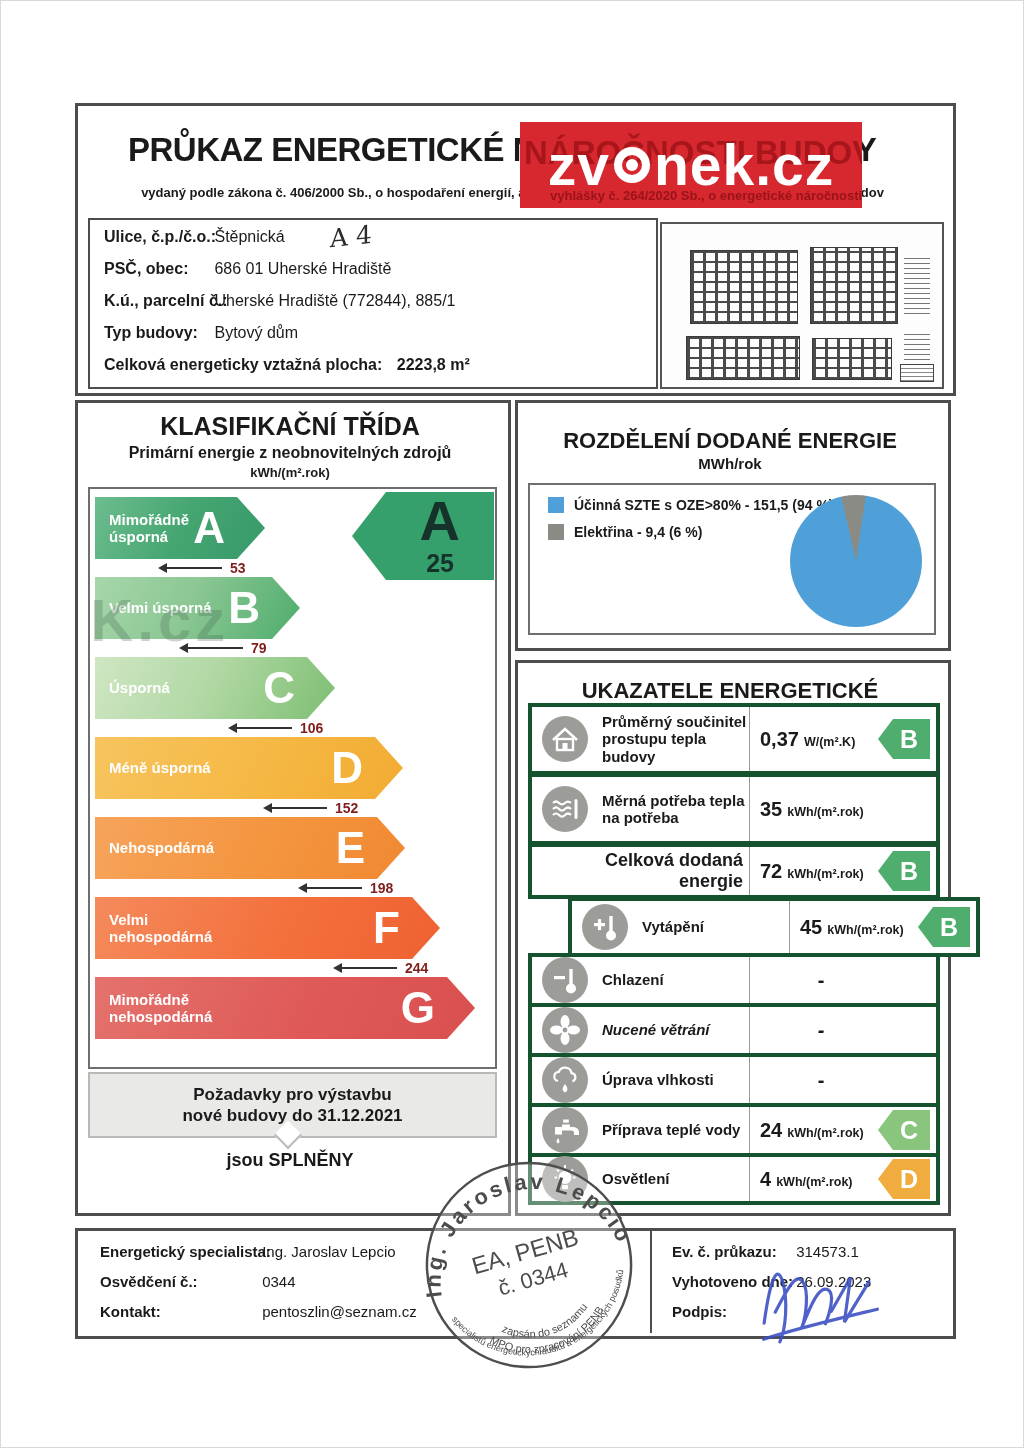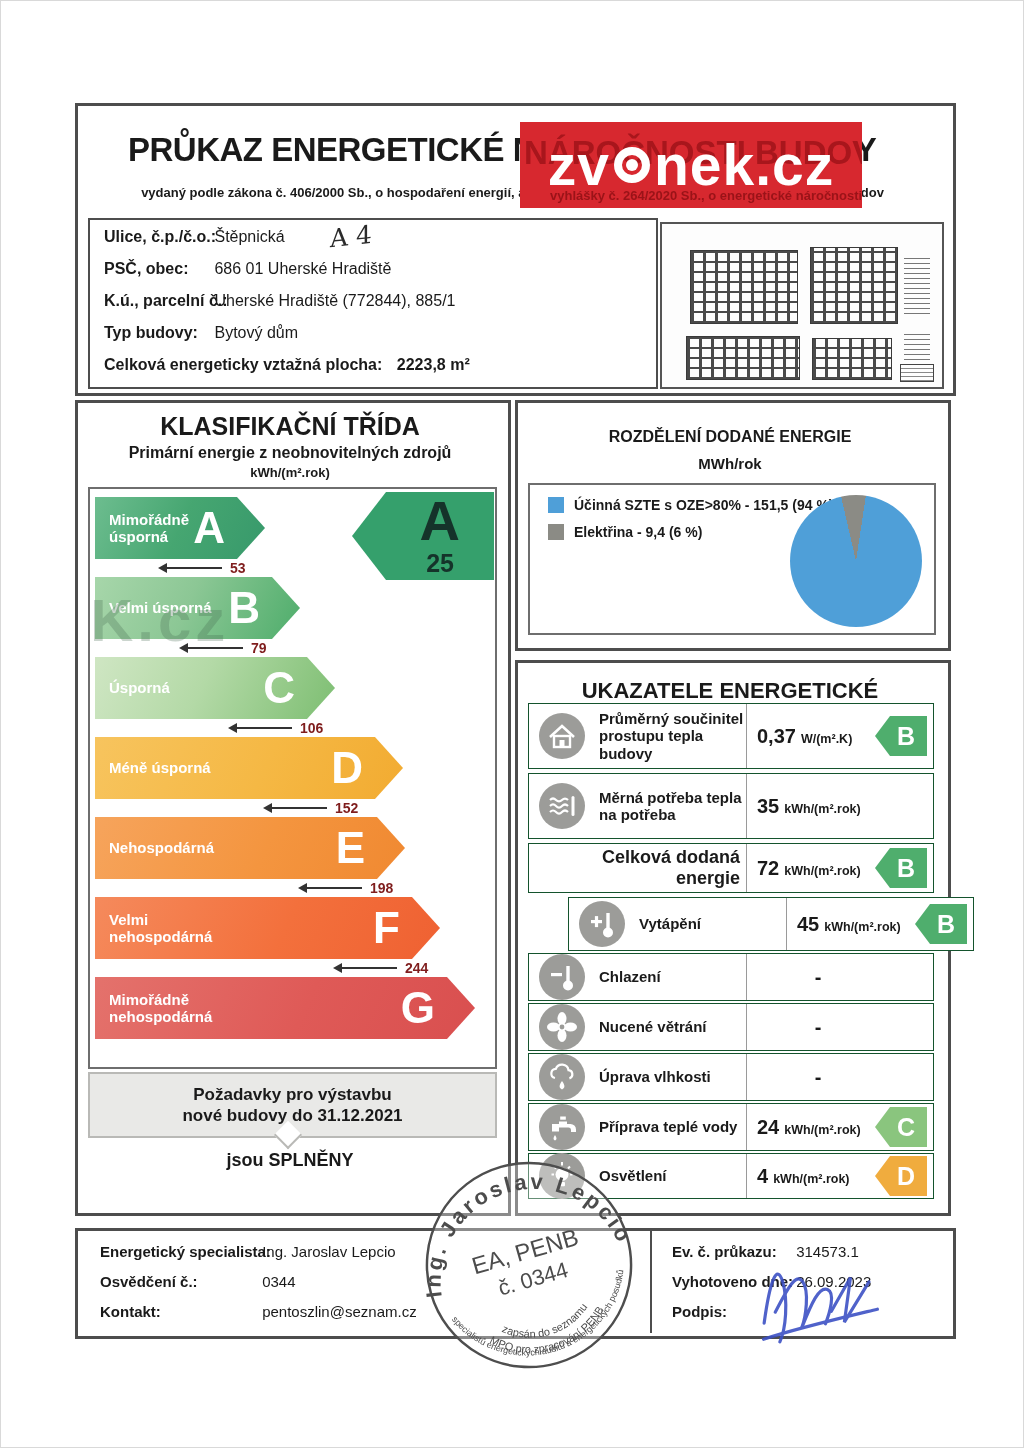--- a/index.html
+++ b/index.html
@@ -57,31 +57,31 @@
        clip-path:polygon(0 50%,34px 0,100% 0,100% 100%,34px 100%);color:#15332a;}
   .big-arrow .A{position:absolute;right:34px;top:-4px;font-size:56px;font-weight:bold;}
   .big-arrow .v{position:absolute;right:40px;bottom:2px;font-size:25px;font-weight:bold;}
   .req-box{left:88px;top:1072px;width:405px;height:62px;background:#e9e9e7;border:2px solid #b9b9b6;
        display:flex;flex-direction:column;align-items:center;justify-content:center;font-size:17px;font-weight:bold;line-height:1.25;}
   .req-chev{left:278px;top:1125px;width:18px;height:18px;background:#fff;border-right:2px solid #b9b9b6;border-bottom:2px solid #b9b9b6;transform:rotate(45deg);}
   .req-res{left:75px;top:1150px;width:430px;text-align:center;font-size:18px;font-weight:bold;}
   .wm{left:90px;top:586px;font-size:60px;font-weight:bold;color:rgba(70,105,80,0.28);letter-spacing:4px;}
 
   
-  .rt-title{left:515px;top:428px;width:430px;text-align:center;font-size:16px;font-weight:bold;}
+  .rt-title{left:515px;top:428px;width:430px;text-align:center;font-size:22px;font-weight:bold;}
   .rt-unit{left:515px;top:455px;width:430px;text-align:center;font-size:15px;font-weight:bold;}
   .pie-box{left:528px;top:483px;width:404px;height:148px;}
   .leg-row{position:absolute;display:flex;align-items:center;gap:10px;font-size:14px;font-weight:bold;white-space:nowrap;}
   .leg-sq{width:16px;height:16px;flex:0 0 16px;}
   .pie{left:790px;top:495px;width:132px;height:132px;border-radius:50%;
        background:conic-gradient(from -13deg,#8b8b85 0deg 21.6deg,#4f9fd8 21.6deg 360deg);}
 
   
   .ind-title{left:515px;top:678px;width:430px;text-align:center;font-size:22px;font-weight:bold;}
-  .ind-row{position:absolute;left:528px;width:404px;border:1px solid #14532d;background:#fff;}
+  .ind-row{position:absolute;left:528px;width:404px;border:4px solid #14532d;background:#fff;}
   .ind-div{position:absolute;left:217px;top:0;bottom:0;width:1px;background:#9a9a9a;}
   .ind-icon{position:absolute;left:10px;top:50%;transform:translateY(-50%);width:46px;height:46px;border-radius:50%;background:#9c9c99;display:flex;align-items:center;justify-content:center;}
   .ind-lab{position:absolute;left:70px;top:50%;transform:translateY(-50%);width:145px;font-size:15px;font-weight:bold;line-height:1.15;}
   .ind-lab.big{left:16px;width:195px;font-size:18px;text-align:right;}
   .ind-val{position:absolute;left:228px;top:50%;transform:translateY(-50%);width:122px;display:flex;align-items:baseline;gap:5px;}
   .ind-val .num{font-size:20px;font-weight:bold;}
   .ind-val .unit{font-size:12.5px;font-weight:bold;}
   .ind-val.dash{justify-content:center;}
   .badge{position:absolute;right:6px;top:50%;transform:translateY(-50%);width:52px;height:40px;
        clip-path:polygon(0 50%,15px 0,100% 0,100% 100%,15px 100%);display:flex;align-items:center;justify-content:center;}
@@ -315,21 +315,21 @@
           <line x1="26" y1="9" x2="26" y2="24" stroke="#fff" stroke-width="3.4"></line>
           <circle cx="26" cy="28.5" r="5" fill="#fff"></circle>
         </svg>
     </div>
     <div class="ind-lab">Chlazení</div>
     <div class="ind-val dash">
       <span class="num">-</span>
     </div>
   </div>
 
-  <div class="ind-row" style="top:1003px;height:46px;">
+  <div class="ind-row" style="top:1003px;height:46px;font-style:italic;">
     <div class="ind-div"></div>
     <div class="ind-icon">
       <svg width="40" height="40" viewBox="0 0 40 40">
           <g fill="#fff">
             <ellipse cx="20" cy="11.5" rx="4.5" ry="6.5"></ellipse>
             <ellipse cx="20" cy="28.5" rx="4.5" ry="6.5"></ellipse>
             <ellipse cx="11.5" cy="20" rx="6.5" ry="4.5"></ellipse>
             <ellipse cx="28.5" cy="20" rx="6.5" ry="4.5"></ellipse>
           </g>
           <circle cx="20" cy="20" r="3.4" fill="#9c9c99" stroke="#fff" stroke-width="2"></circle>

